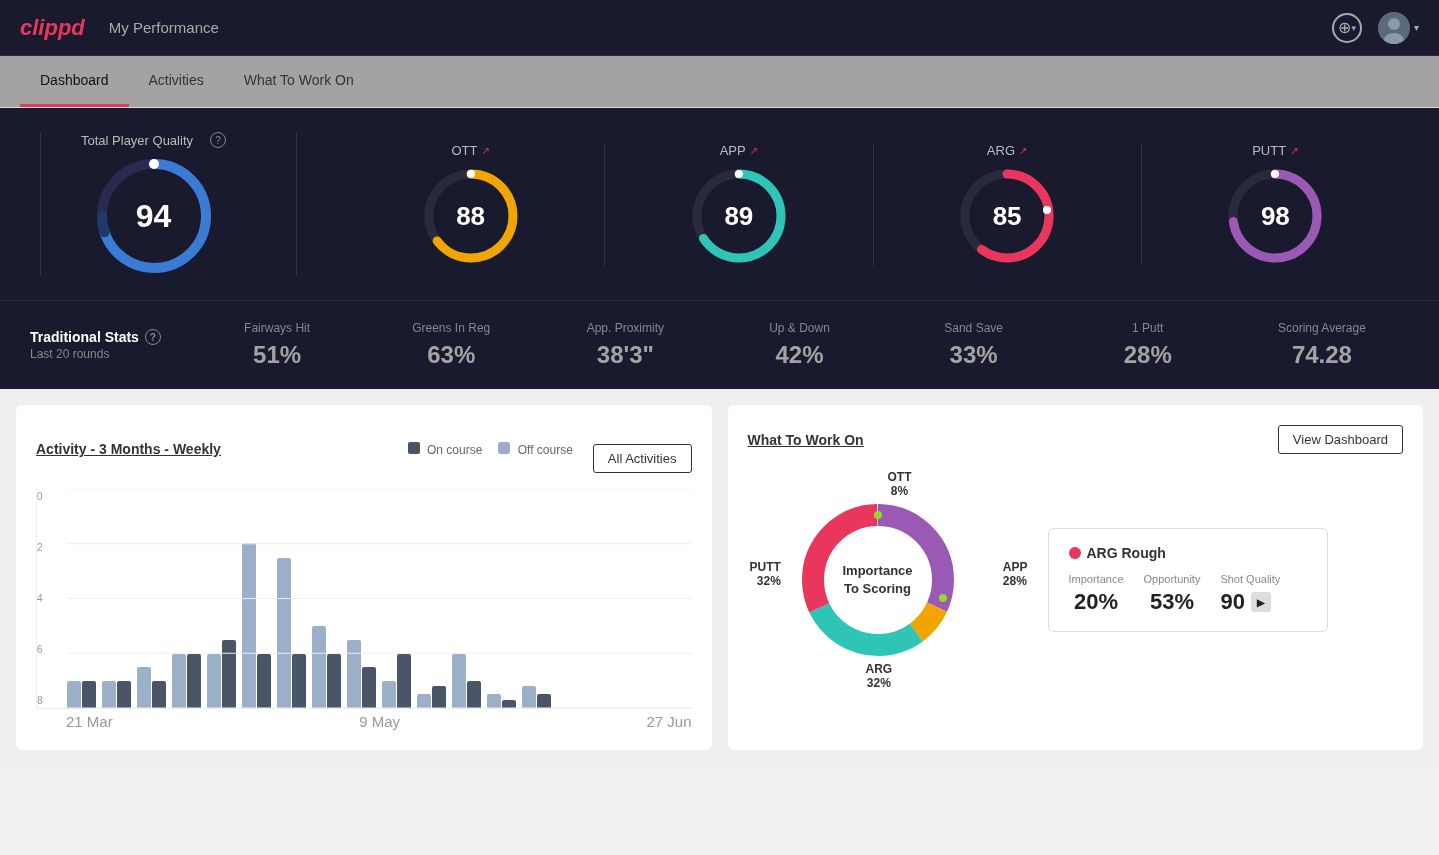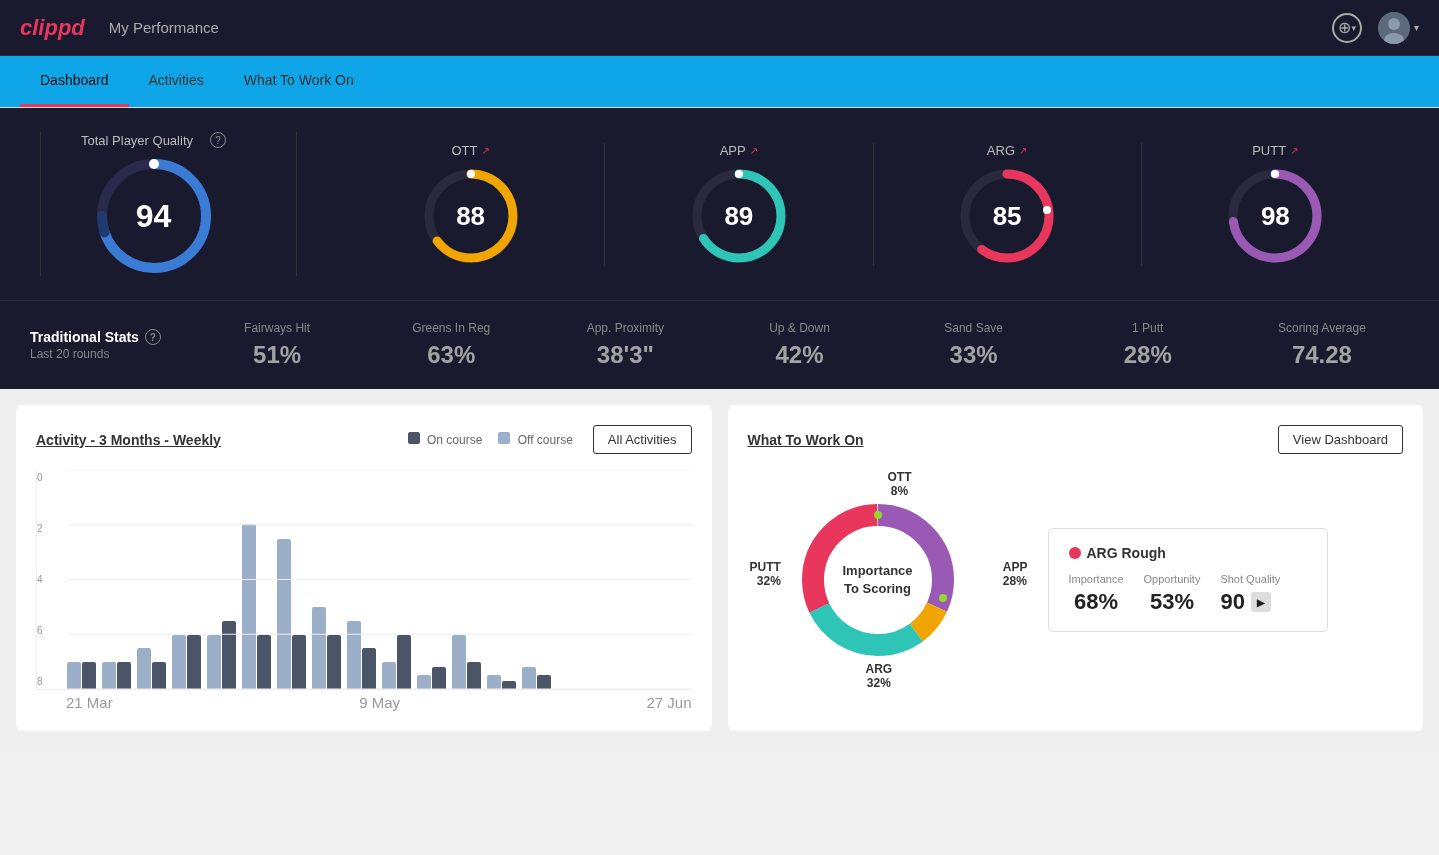--- a/index.html
+++ b/index.html
@@ -53,21 +53,21 @@
       width: 32px;
       height: 32px;
       border-radius: 50%;
       background: #666;
       overflow: hidden;
     }
     .chevron { color: #aaa; font-size: 10px; }
 
     
     .nav {
-      background: #0ea5e9;
+      background: #a3a3a3;
       display: flex;
       border-bottom: 1px solid #ddd;
       padding: 0 20px;
     }
     .nav-item {
       padding: 16px 20px;
       color: #333;
       font-size: 14px;
       cursor: pointer;
       border-bottom: 3px solid transparent;
@@ -292,20 +292,21 @@
       margin-right: 4px;
     }
     .all-activities-btn {
       border: 1px solid #333;
       padding: 6px 14px;
       font-size: 13px;
       cursor: pointer;
       border-radius: 3px;
       background: #fff;
       color: #333;
+      margin-top: 19px;
     }
 
     .chart-area {
       display: flex;
       flex-direction: column;
       gap: 0;
     }
     .chart-bars-container {
       position: relative;
       height: 220px;
@@ -788,21 +789,21 @@
 
       <div class="wtwo-right">
         <div class="info-card">
           <div class="info-card-title">
             <span class="red-dot"></span>
             <span>ARG Rough</span>
           </div>
           <div class="info-metrics">
             <div class="info-metric">
               <div class="info-metric-label">Importance</div>
-              <div class="info-metric-value">68%</div>
+              <div class="info-metric-value">20%</div>
             </div>
             <div class="info-metric">
               <div class="info-metric-label">Opportunity</div>
               <div class="info-metric-value">53%</div>
             </div>
             <div class="info-metric">
               <div class="info-metric-label">Shot Quality</div>
               <div class="info-metric-badge">
                 <span>90</span>
                 <span class="badge-arrow">▶</span>

